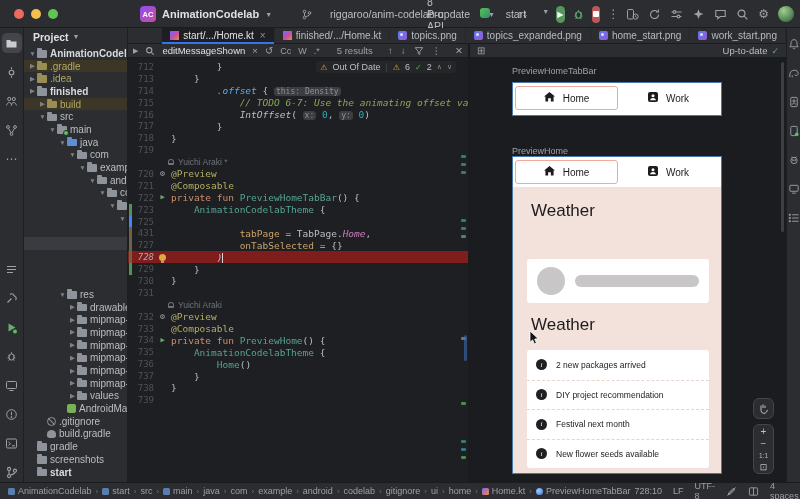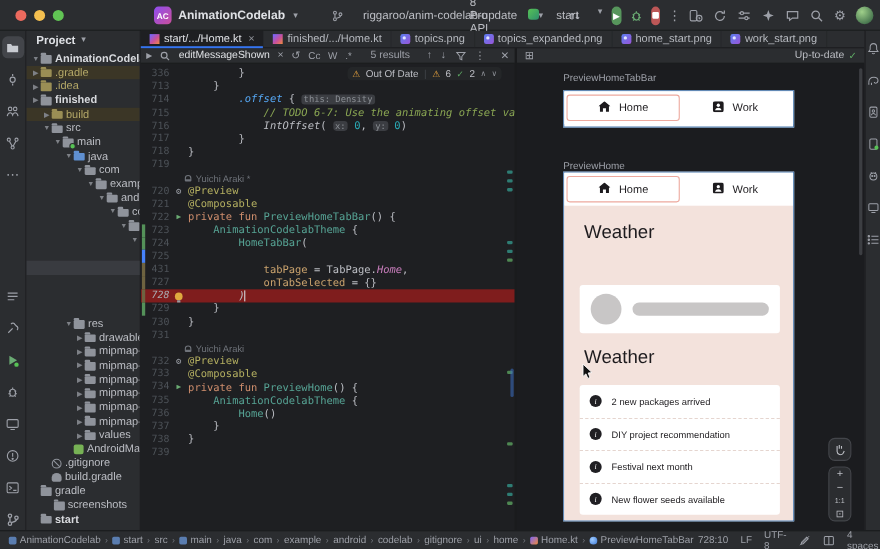--- a/index.html
+++ b/index.html
@@ -50,21 +50,21 @@
   .folder.greendot::after{content:"";position:absolute;right:-2px;bottom:-2px;width:4px;height:4px;border-radius:50%;background:#57c255;border:1px solid #2b2d30;}
   .kticon{width:9px;height:9px;flex:none;background:linear-gradient(135deg,#7c64f5 10%,#c9509b 55%,#ef8a3e 100%);}
   .pngicon{width:9px;height:9px;border-radius:2px;flex:none;background:linear-gradient(135deg,#5a7ef0,#9a55d8);position:relative;}
   .pngicon::after{content:"";position:absolute;left:2px;top:2px;width:3px;height:3px;border-radius:50%;background:#dfe3ff;}
   .manifest-ic{width:9px;height:9px;border-radius:2px;flex:none;background:#77b255;}
   .gitignore-ic{width:9px;height:9px;border-radius:50%;flex:none;border:1px solid #8f939b;position:relative;}
   .gitignore-ic::after{content:"";position:absolute;left:-1px;top:3px;width:9px;height:1px;background:#8f939b;transform:rotate(45deg);}
   .gradle-ic{width:9px;height:8px;border-radius:50% 50% 30% 30%;flex:none;background:#8f939b;}
 
   
-  #tabsrow{position:absolute;left:128px;top:28px;width:658px;height:16px;background:#2b2d30;border-bottom:1px solid #1a1b1d;display:flex;}
+  #tabsrow{position:absolute;left:128px;top:28px;width:658px;height:16px;background:#2b2d30;border-bottom:1px solid #1a1b1d;display:flex;justify-content:flex-end;}
   .tab{display:flex;align-items:center;gap:4px;padding:0 8px;font-size:10px;color:#b7bac0;border-right:1px solid #26282b;position:relative;}
   .tab.active{color:#dfe1e5;background:#1e1f22;}
   .tab.active::after{content:"";position:absolute;left:0;right:0;bottom:-1px;height:2px;background:#3574f0;}
   .tab .close{color:#8c8f96;font-size:10px;margin-left:2px;}
 
   
   #findbar{position:absolute;left:128px;top:44px;width:340px;height:14px;background:#2b2d30;border-bottom:1px solid #1a1b1d;display:flex;align-items:center;font-size:9.5px;color:#9da0a8;padding:0 5px;gap:7px;}
   #findbar .q{color:#dfe1e5;}
   #findbar .optbtn{font-size:9px;color:#9da0a8;}
   #findbar .results{margin-left:10px;color:#9da0a8;}
@@ -480,21 +480,21 @@
         <div class="tr-row" style="padding-left: 14px;">
           <span class="tr-chev"></span>
           <span class="gradle-ic"></span>
           <span class="tr-label">build.gradle</span>
         </div>
         <div class="tr-row" style="padding-left: 4px;">
           <span class="tr-chev"></span>
           <span class="folder"></span>
           <span class="tr-label">gradle</span>
         </div>
-        <div class="tr-row" style="padding-left: 4px; justify-content: center;">
+        <div class="tr-row" style="padding-left: 4px;">
           <span class="tr-chev"></span>
           <span class="folder"></span>
           <span class="tr-label">screenshots</span>
         </div>
         <div class="tr-row bold" style="padding-left: 4px;">
           <span class="tr-chev"></span>
           <span class="folder"></span>
           <span class="tr-label">start</span>
         </div>
       </div>
@@ -552,21 +552,21 @@
           </svg>
         </span>
       <span>⋮</span>
       <span style="margin-left:6px">✕</span>
     </div>
   </div>
 
   <div id="editor">
     <div id="edRows">
         <div class="ed-row">
-          <span class="lnum">336</span>
+          <span class="lnum">712</span>
           <span class="gico"></span>
           <span class="codeln"><span class="tk-pl">        }</span></span>
         </div>
         <div class="ed-row">
           <span class="lnum">713</span>
           <span class="gico"></span>
           <span class="codeln"><span class="tk-pl">    }</span></span>
         </div>
         <div class="ed-row">
           <span class="lnum">714</span>
@@ -619,26 +619,20 @@
           <span class="gico">
             <span class="run-g">▶</span>
           </span>
           <span class="codeln"><span class="tk-kw">private </span><span class="tk-kw">fun </span><span class="tk-fn">PreviewHomeTabBar</span><span class="tk-pl">() {</span></span>
         </div>
         <div class="ed-row">
           <span class="vcs green"></span>
           <span class="lnum">723</span>
           <span class="gico"></span>
           <span class="codeln"><span class="tk-pl">    </span><span class="tk-fn">AnimationCodelabTheme</span><span class="tk-pl"> {</span></span>
-        </div>
-        <div class="ed-row">
-          <span class="vcs green"></span>
-          <span class="lnum">724</span>
-          <span class="gico"></span>
-          <span class="codeln"><span class="tk-pl">        </span><span class="tk-fn">HomeTabBar</span><span class="tk-pl">(</span></span>
         </div>
         <div class="ed-row">
           <span class="vcs blue"></span>
           <span class="lnum">725</span>
           <span class="gico"></span>
         </div>
         <div class="ed-row">
           <span class="vcs olive"></span>
           <span class="lnum">431</span>
           <span class="gico"></span>

